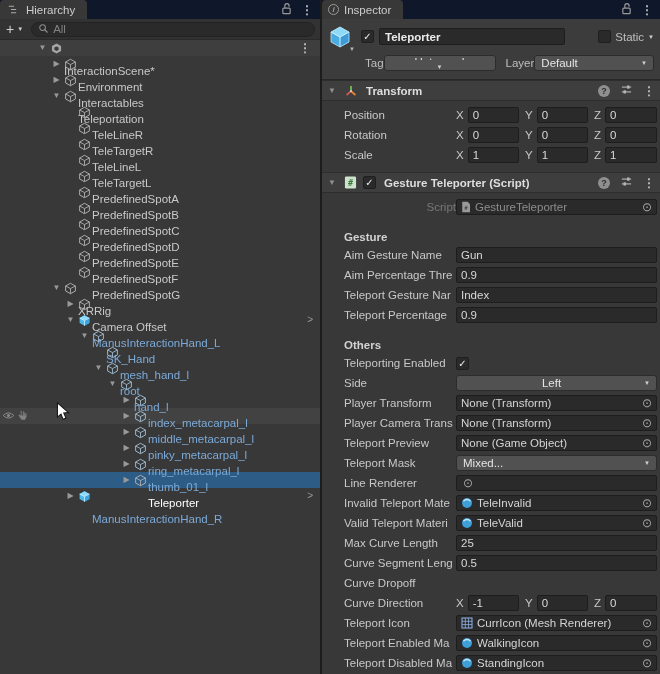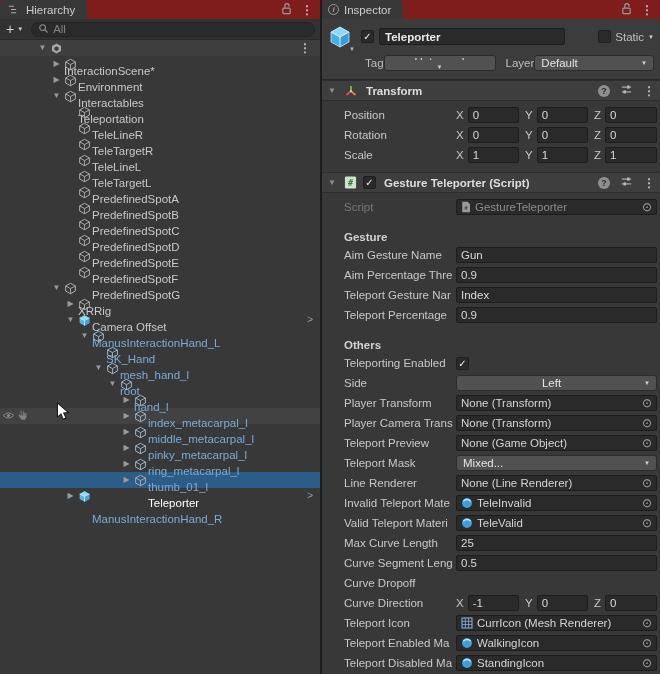--- a/index.html
+++ b/index.html
@@ -1,21 +1,21 @@
 <!DOCTYPE html>
 <html><head>
 <meta charset="utf-8">
 <style>
   html,body{margin:0;padding:0;background:#1e1e1e;}
   *{box-sizing:border-box;}
   .app{position:relative;width:660px;height:674px;display:flex;overflow:hidden;
        font-family:"Liberation Sans",sans-serif;font-size:11.5px;color:#c8c8c8;
        background:#383838;user-select:none;}
   
-  .tabbar{height:19px;background:#7f1d1d;display:flex;align-items:stretch;flex:none;}
+  .tabbar{height:19px;background:#0f172a;display:flex;align-items:stretch;flex:none;}
   .tab{background:#383838;display:flex;align-items:center;gap:5px;padding:0 12px 0 6px;
        border-radius:4px 4px 0 0;color:#cccccc;}
   .baricons{margin-left:auto;display:flex;align-items:center;gap:9px;padding-right:7px;}
   .kebab{color:#c2c2c2;font-size:12px;font-weight:bold;line-height:1;}
   .infoicon{width:11px;height:11px;border-radius:50%;border:1px solid #9a9a9a;color:#9a9a9a;
        font-size:8px;font-style:italic;font-weight:bold;display:flex;align-items:center;justify-content:center;}
   
   .hpanel{width:320px;flex:none;display:flex;flex-direction:column;background:#383838;}
   .divider{width:2px;flex:none;background:#1c1c1c;}
   .toolbar{height:21px;flex:none;background:#323232;border-bottom:1px solid #292929;
@@ -75,21 +75,21 @@
       font-family:"Liberation Sans",sans-serif;}
   .v3{display:flex;flex:1;gap:6px;min-width:0;}
   .v3g{display:flex;align-items:center;gap:4px;flex:1;min-width:0;}
   .axis{flex:none;color:#c8c8c8;}
   .objfield{flex:1;height:16px;background:#2a2a2a;border:1px solid #1d1d1d;border-radius:2px;
       display:flex;align-items:center;gap:4px;padding:0 2px 0 4px;min-width:0;}
   .objtext{flex:1;white-space:nowrap;overflow:hidden;color:#d4d4d4;}
   .picker{flex:none;width:14px;text-align:center;color:#a2a2a2;font-size:12px;line-height:1;}
   .section{padding-left:22px;margin-top:12px;height:16px;display:flex;align-items:center;
       font-weight:bold;color:#d2d2d2;}
-  .irow.disabled .ilabel{color:#787878;}
+  .irow.disabled .ilabel{color:#787878;text-align:right;}
   .irow.disabled .objtext{color:#8c8c8c;}
   .cursor{position:absolute;left:56px;top:402px;pointer-events:none;z-index:50;}
 </style>
 </head>
 <body>
 
 <div class="app">
 
   <div class="hpanel">
     <div class="tabbar">
@@ -733,21 +733,20 @@
               <span class="dropdown" style="flex: 1 1 0%;">
                 <span class="ddtext">Mixed...</span>
                 <span class="smallcaret">▼</span>
               </span>
             </span>
           </div>
           <div class="irow">
             <span class="ilabel">Line Renderer</span>
             <span class="fieldarea">
               <span class="objfield">
-                <span class="objtext">None (Line Renderer)</span>
                 <span class="picker">⊙</span>
               </span>
             </span>
           </div>
           <div class="irow">
             <span class="ilabel">Invalid Teleport Mate</span>
             <span class="fieldarea">
               <span class="objfield">
                 <span style="display: flex;">
                   <svg width="12" height="12" viewBox="0 0 12 12">

